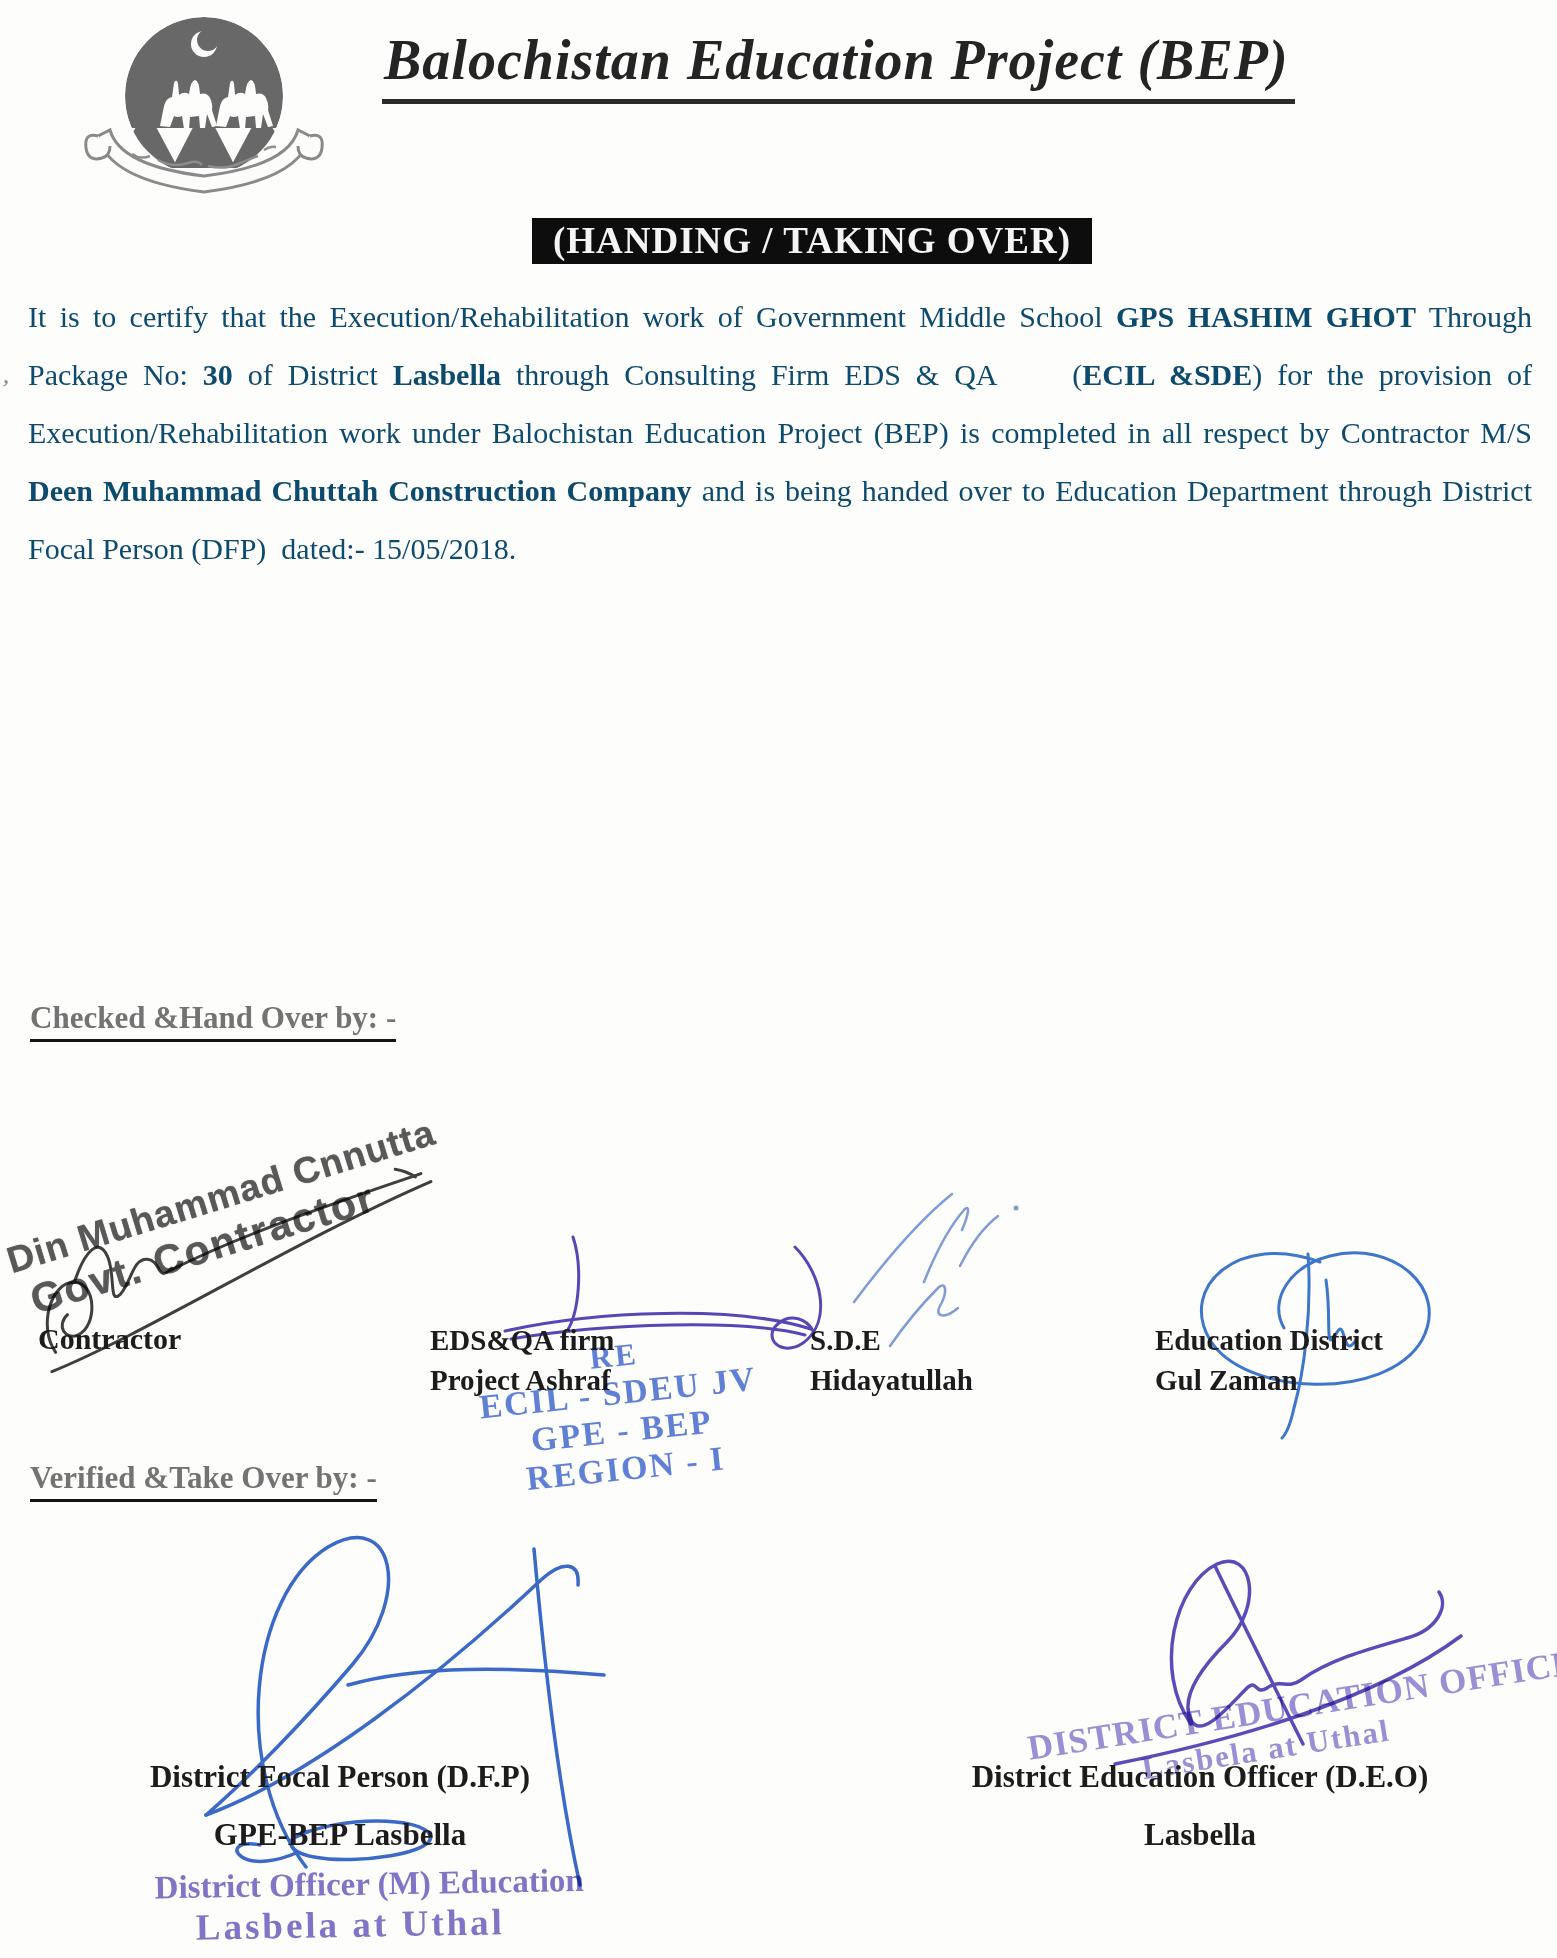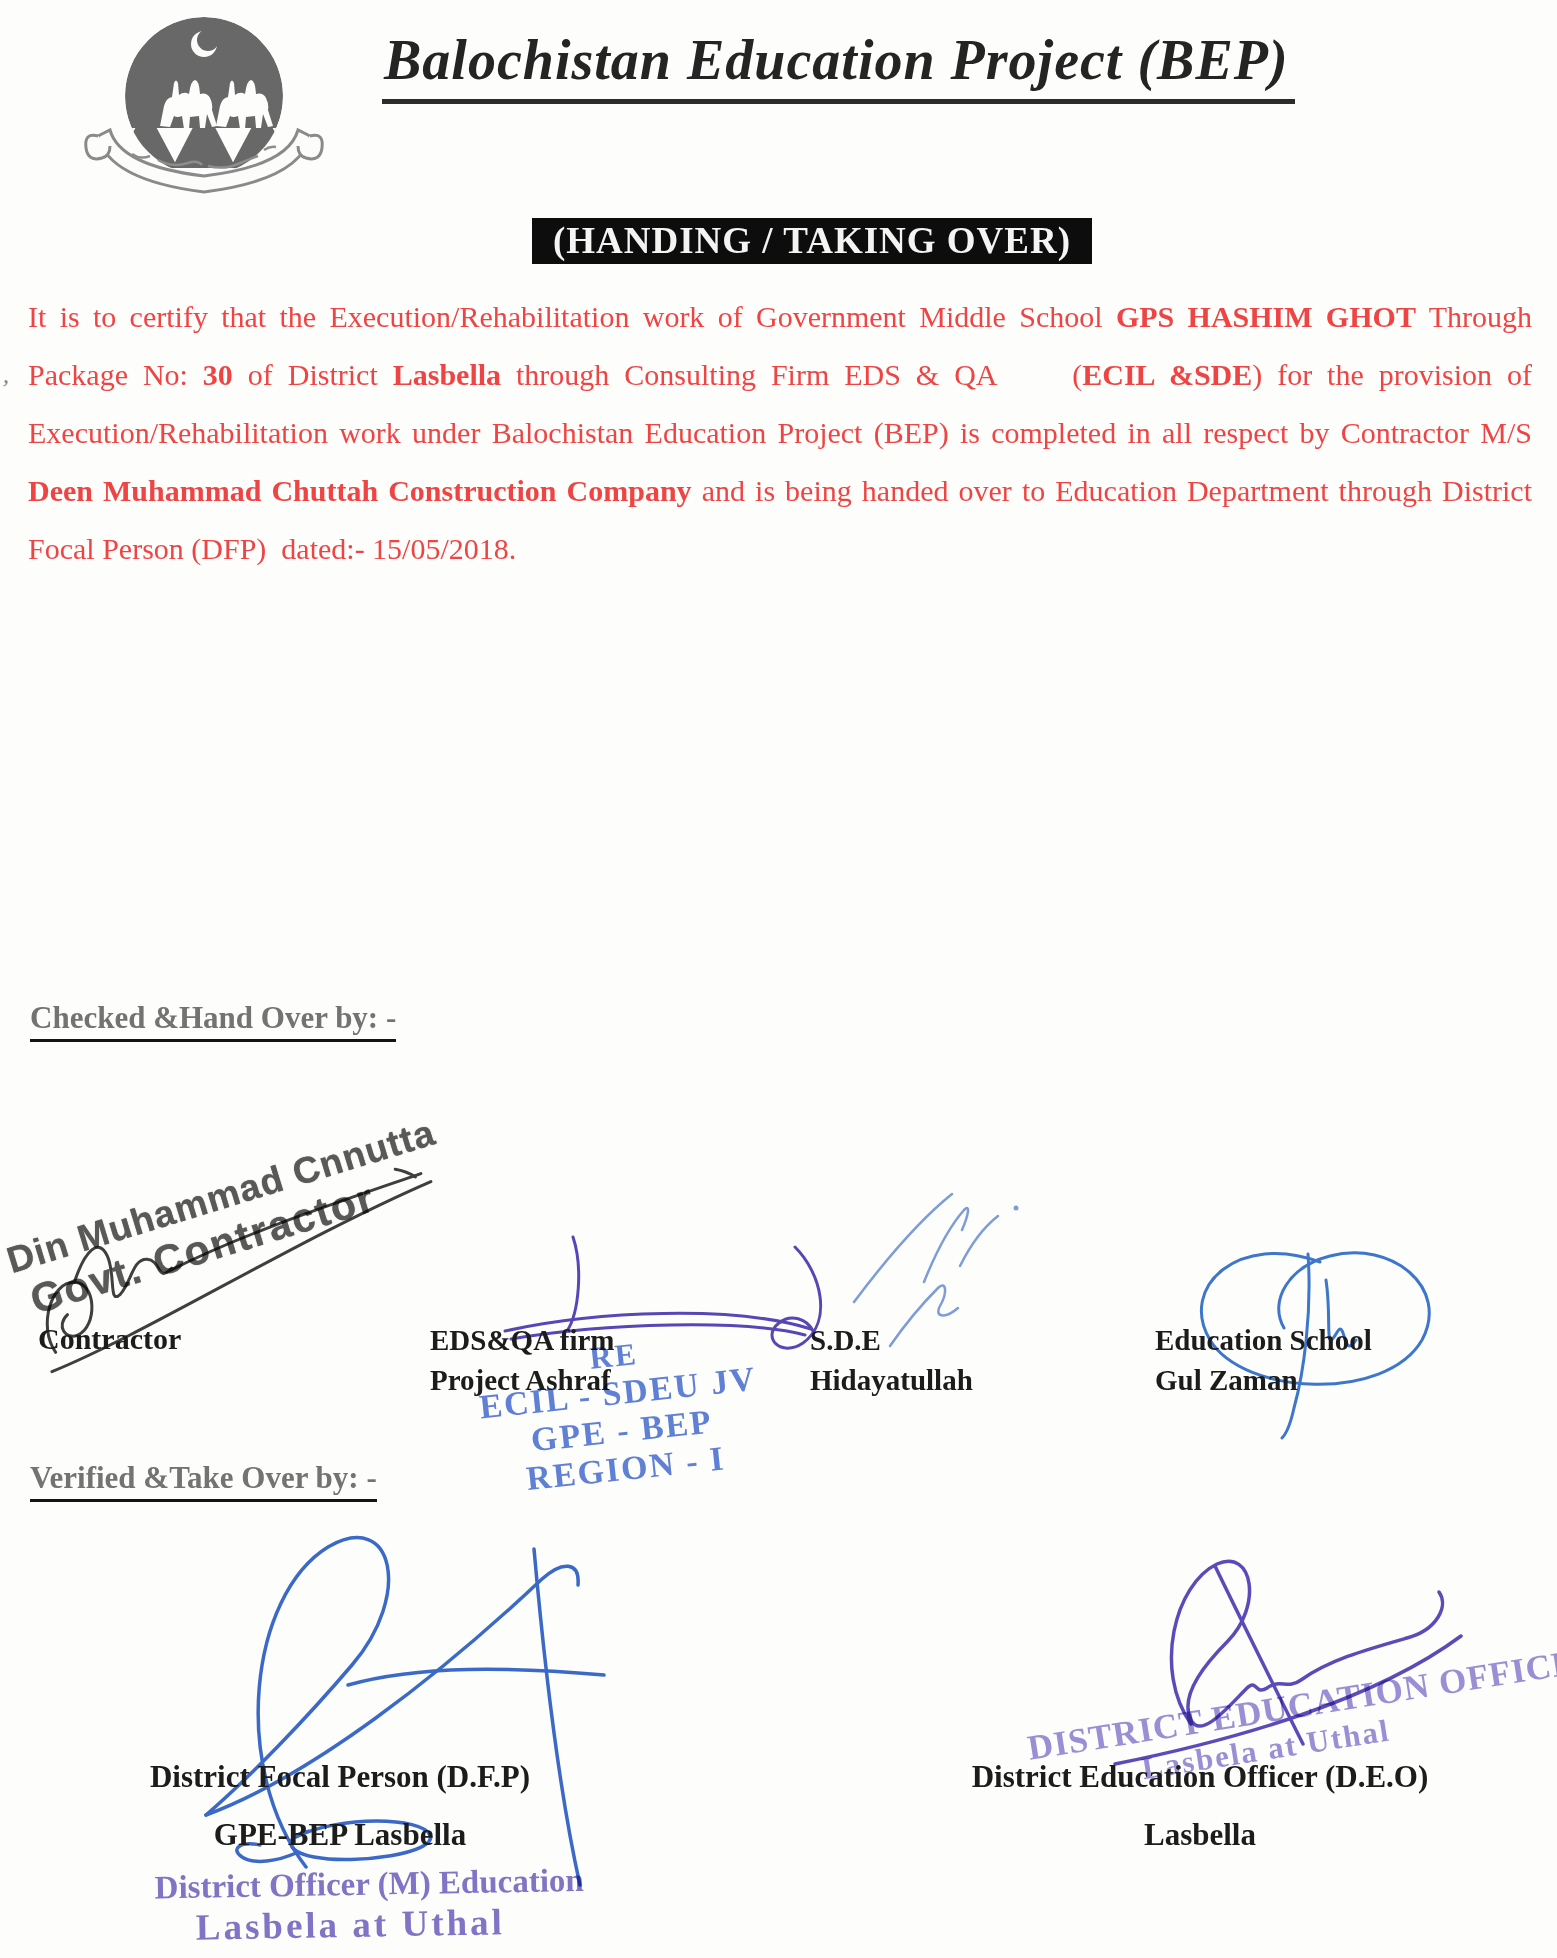--- a/index.html
+++ b/index.html
@@ -13,21 +13,21 @@
   .doc-title {
     font-size:56px; font-weight:bold; font-style:italic; letter-spacing:1px;
     border-bottom:5px solid #2c2c2c; padding:0 6px 8px 2px; white-space:nowrap;
     color:#242424;
   }
   .banner {
     background:#0d0d0d; color:#f4f4f2; font-weight:bold; font-size:37px;
     text-align:center; height:46px; line-height:46px; letter-spacing:1px;
     white-space:nowrap;
   }
-  .body-par { font-size:30px; line-height:58px; text-align:justify; color:#ef4444; }
+  .body-par { font-size:30px; line-height:58px; text-align:justify; color:#0c4a6e; }
   .body-par b { font-weight:bold; }
 
   .sec-head {
     font-size:31px; font-weight:bold; color:#737373;
     border-bottom:3px solid #141414; padding-bottom:4px; white-space:nowrap;
   }
   .sig-label { font-size:29px; font-weight:bold; text-align:left; line-height:40px; color:#1c1c1c; }
   .big-label { font-size:31px; font-weight:bold; text-align:center; line-height:58px; color:#1c1c1c; }
   .left-label { font-size:30px; font-weight:bold; color:#1c1c1c; white-space:nowrap;margin-left:8px; }
 
@@ -163,21 +163,21 @@
 
   <div class="abs sig" style="left:1160px; top:1220px;">
     <svg width="305" height="225" viewBox="0 0 305 225" fill="none" stroke="#3d76ca" stroke-width="3" stroke-linecap="round">
       <path d="M160 42 C 80 12 18 66 50 120 C 84 176 226 182 262 120 C 290 68 232 20 170 36 C 130 46 108 80 124 108"></path>
       <path d="M148 34 C 152 92 144 152 134 188 C 130 206 126 214 122 218"></path>
       <path d="M166 60 C 172 100 164 134 176 114 C 186 94 182 142 196 120"></path>
     </svg>
   </div>
 
   <div class="abs sig-label" style="left:1155px; top:1320px; width:290px;">
-    <div>Education School</div>
+    <div>Education District</div>
     <div>Gul Zaman</div>
   </div>
 
   <div class="abs" style="left:30px; top:1460px;">
     <span class="sec-head">Verified &amp;Take Over by: -</span>
   </div>
 
   <div class="abs sig" style="left:110px; top:1515px;">
     <svg width="545" height="385" viewBox="0 0 545 385" fill="none" stroke="#3b69c8" stroke-width="3.5" stroke-linecap="round">
       <path d="M196 352 C 120 252 140 80 218 32 C 284 -6 302 80 242 150 C 196 204 140 262 96 300"></path>

